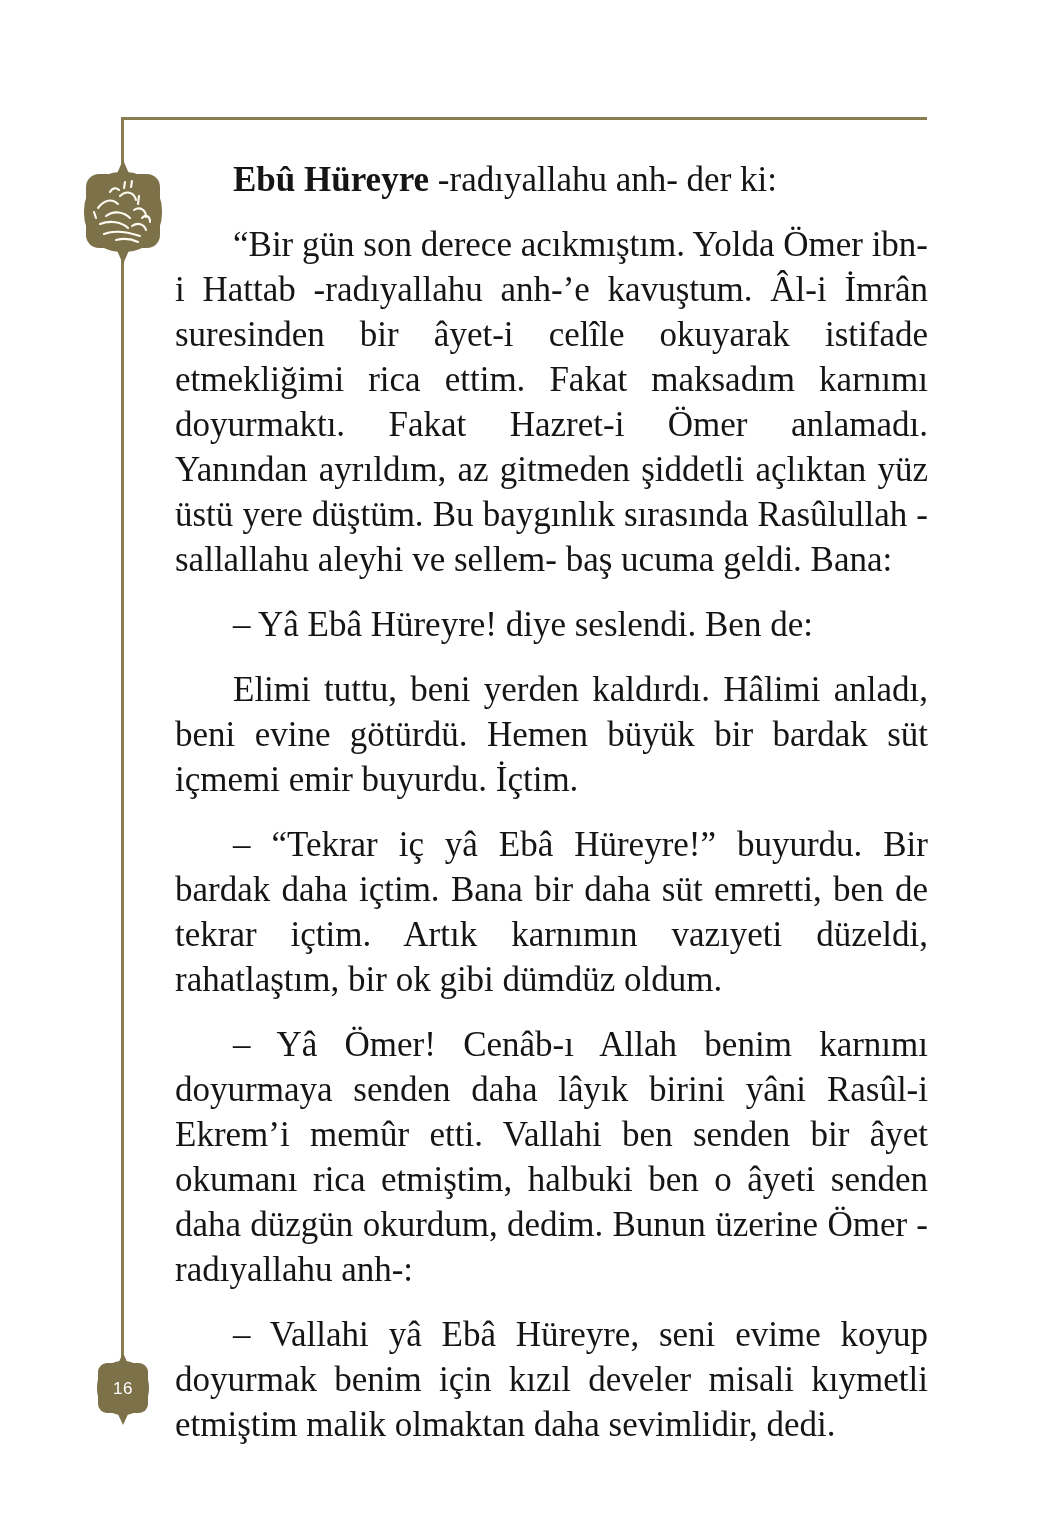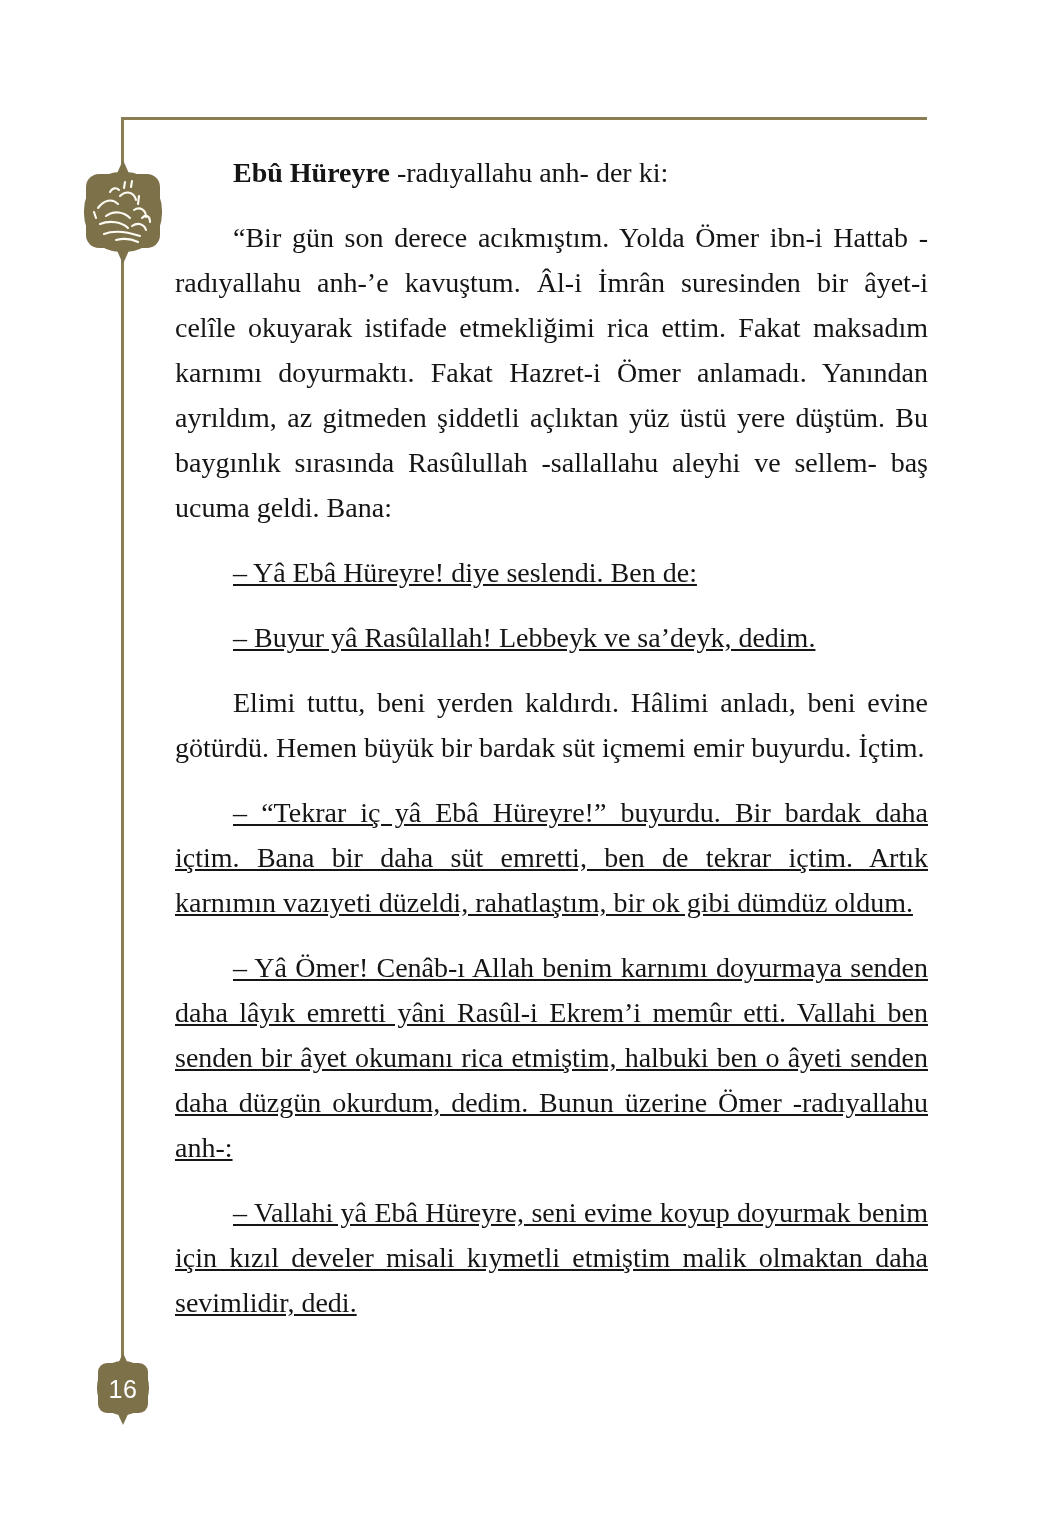--- a/index.html
+++ b/index.html
@@ -115,46 +115,46 @@
   .page-badge .spike.top { top: 0px;    border-bottom: 13px solid #7d7149; }
   .page-badge .spike.bot { bottom: 0px; border-top: 13px solid #7d7149; }
   .page-badge .num {
     position: absolute;
     left: 0; top: 0;
     width: 62px; height: 72px;
     display: flex;
     align-items: center;
     justify-content: center;
     color: #ffffff;
-    font-size: 25px;
+    font-size: 17px;
     font-family: "Liberation Sans", sans-serif;
     letter-spacing: 0.5px;
   }
 
   
   .text-col {
     position: absolute;
     left: 175px;
     top: 148px;
     width: 753px;
   }
   .para {
-    margin: 2px 0 20px 0;
-    font-size: 28px;
+    margin: 9px 0 20px 0;
+    font-size: 35px;
     line-height: 45px;
     color: #151515;
     text-align: justify;
     text-justify: inter-word;
     text-indent: 58px;
     -webkit-hyphens: none;
     hyphens: none;
   }
   .para.last-line-left { text-align-last: left; }
   .para strong { font-weight: bold; }
-  .para.dialog { text-indent: 58px; text-decoration: underline; }
+  .para.dialog { text-indent: 58px; }
 </style>
 </head>
 <body>
 
 <div class="page">
 
   <div class="rule-h"></div>
   <div class="rule-v"></div>
 
   <div class="medallion">
@@ -199,26 +199,25 @@
   <div class="text-col">
 
     <p class="para">
       <strong>Ebû Hüreyre</strong><span> -radıyallahu anh- der ki:</span>
     </p>
 
     <p class="para last-line-left">“Bir gün son derece acıkmıştım. Yolda Ömer ibn-i Hattab -radıyallahu anh-’e kavuştum. Âl-i İmrân suresinden bir âyet-i celîle okuyarak istifade etmekliğimi rica ettim. Fakat maksadım karnımı doyurmaktı. Fakat Hazret-i Ömer anlamadı. Yanından ayrıldım, az gitmeden şiddetli açlıktan yüz üstü yere düştüm. Bu baygınlık sırasında Rasûlullah -sallallahu aleyhi ve sellem- baş ucuma geldi. Bana:</p>
 
     <p class="para dialog last-line-left">– Yâ Ebâ Hüreyre! diye seslendi. Ben de:</p>
 
-    <p class="para dialog last-line-left">– Buyur yâ Rasûlallah! Lebbeyk ve sa’deyk, dedim.</p>
 
     <p class="para last-line-left">Elimi tuttu, beni yerden kaldırdı. Hâlimi anladı, beni evine götürdü. Hemen büyük bir bardak süt içmemi emir buyurdu. İçtim.</p>
 
     <p class="para dialog last-line-left">– “Tekrar iç yâ Ebâ Hüreyre!” buyurdu. Bir bardak daha içtim. Bana bir daha süt emretti, ben de tekrar içtim. Artık karnımın vazıyeti düzeldi, rahatlaştım, bir ok gibi dümdüz oldum.</p>
 
 
-    <p class="para dialog last-line-left">– Yâ Ömer! Cenâb-ı Allah benim karnımı doyurmaya senden daha lâyık emretti yâni Rasûl-i Ekrem’i memûr etti. Vallahi ben senden bir âyet okumanı rica etmiştim, halbuki ben o âyeti senden daha düzgün okurdum, dedim. Bunun üzerine Ömer -radıyallahu anh-:</p>
+    <p class="para dialog last-line-left">– Yâ Ömer! Cenâb-ı Allah benim karnımı doyurmaya senden daha lâyık birini yâni Rasûl-i Ekrem’i memûr etti. Vallahi ben senden bir âyet okumanı rica etmiştim, halbuki ben o âyeti senden daha düzgün okurdum, dedim. Bunun üzerine Ömer -radıyallahu anh-:</p>
 
     <p class="para dialog last-line-left">– Vallahi yâ Ebâ Hüreyre, seni evime koyup doyurmak benim için kızıl develer misali kıymetli etmiştim malik olmaktan daha sevimlidir, dedi.</p>
 
   </div>
 
 </div>
 
 </body></html>

